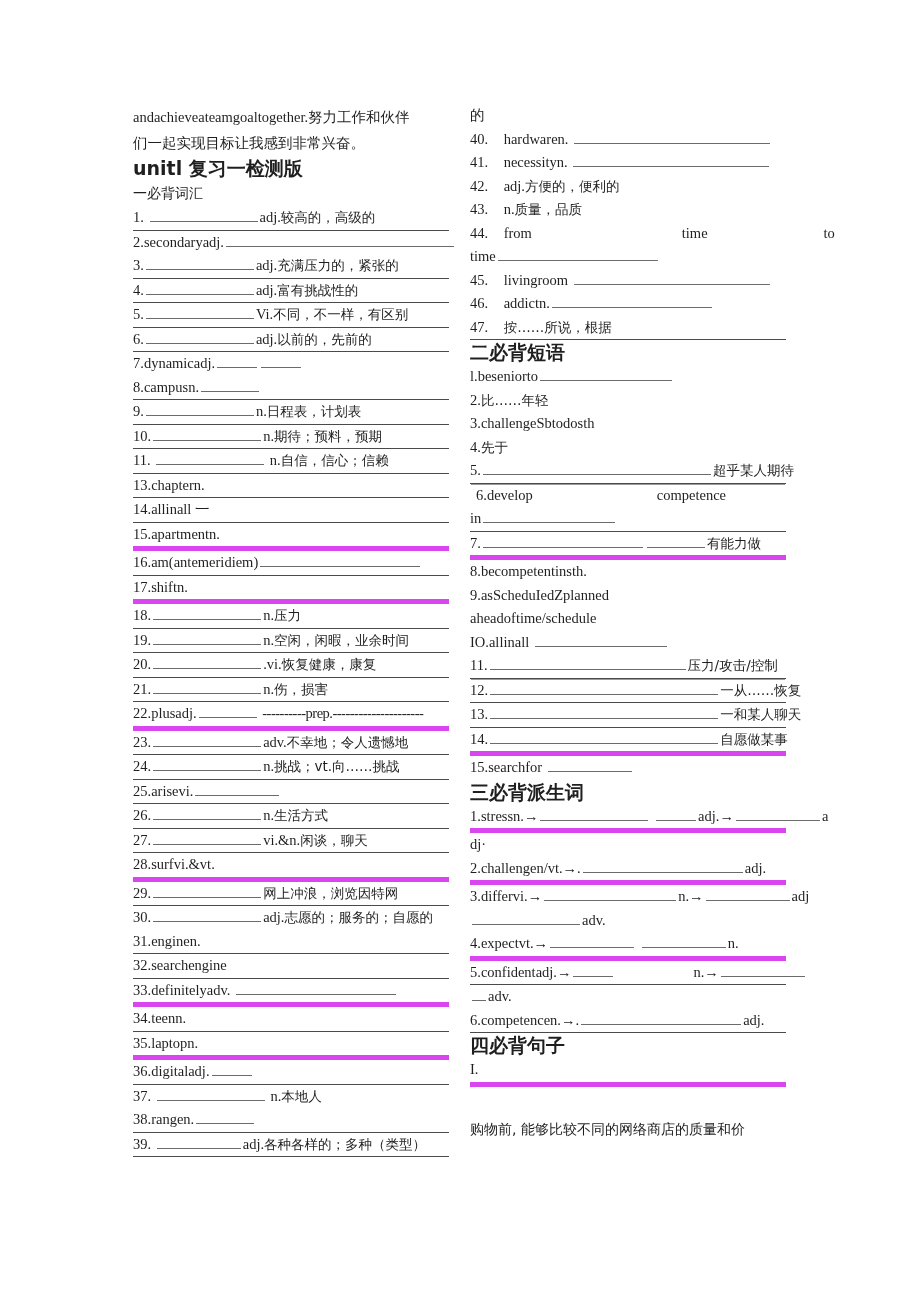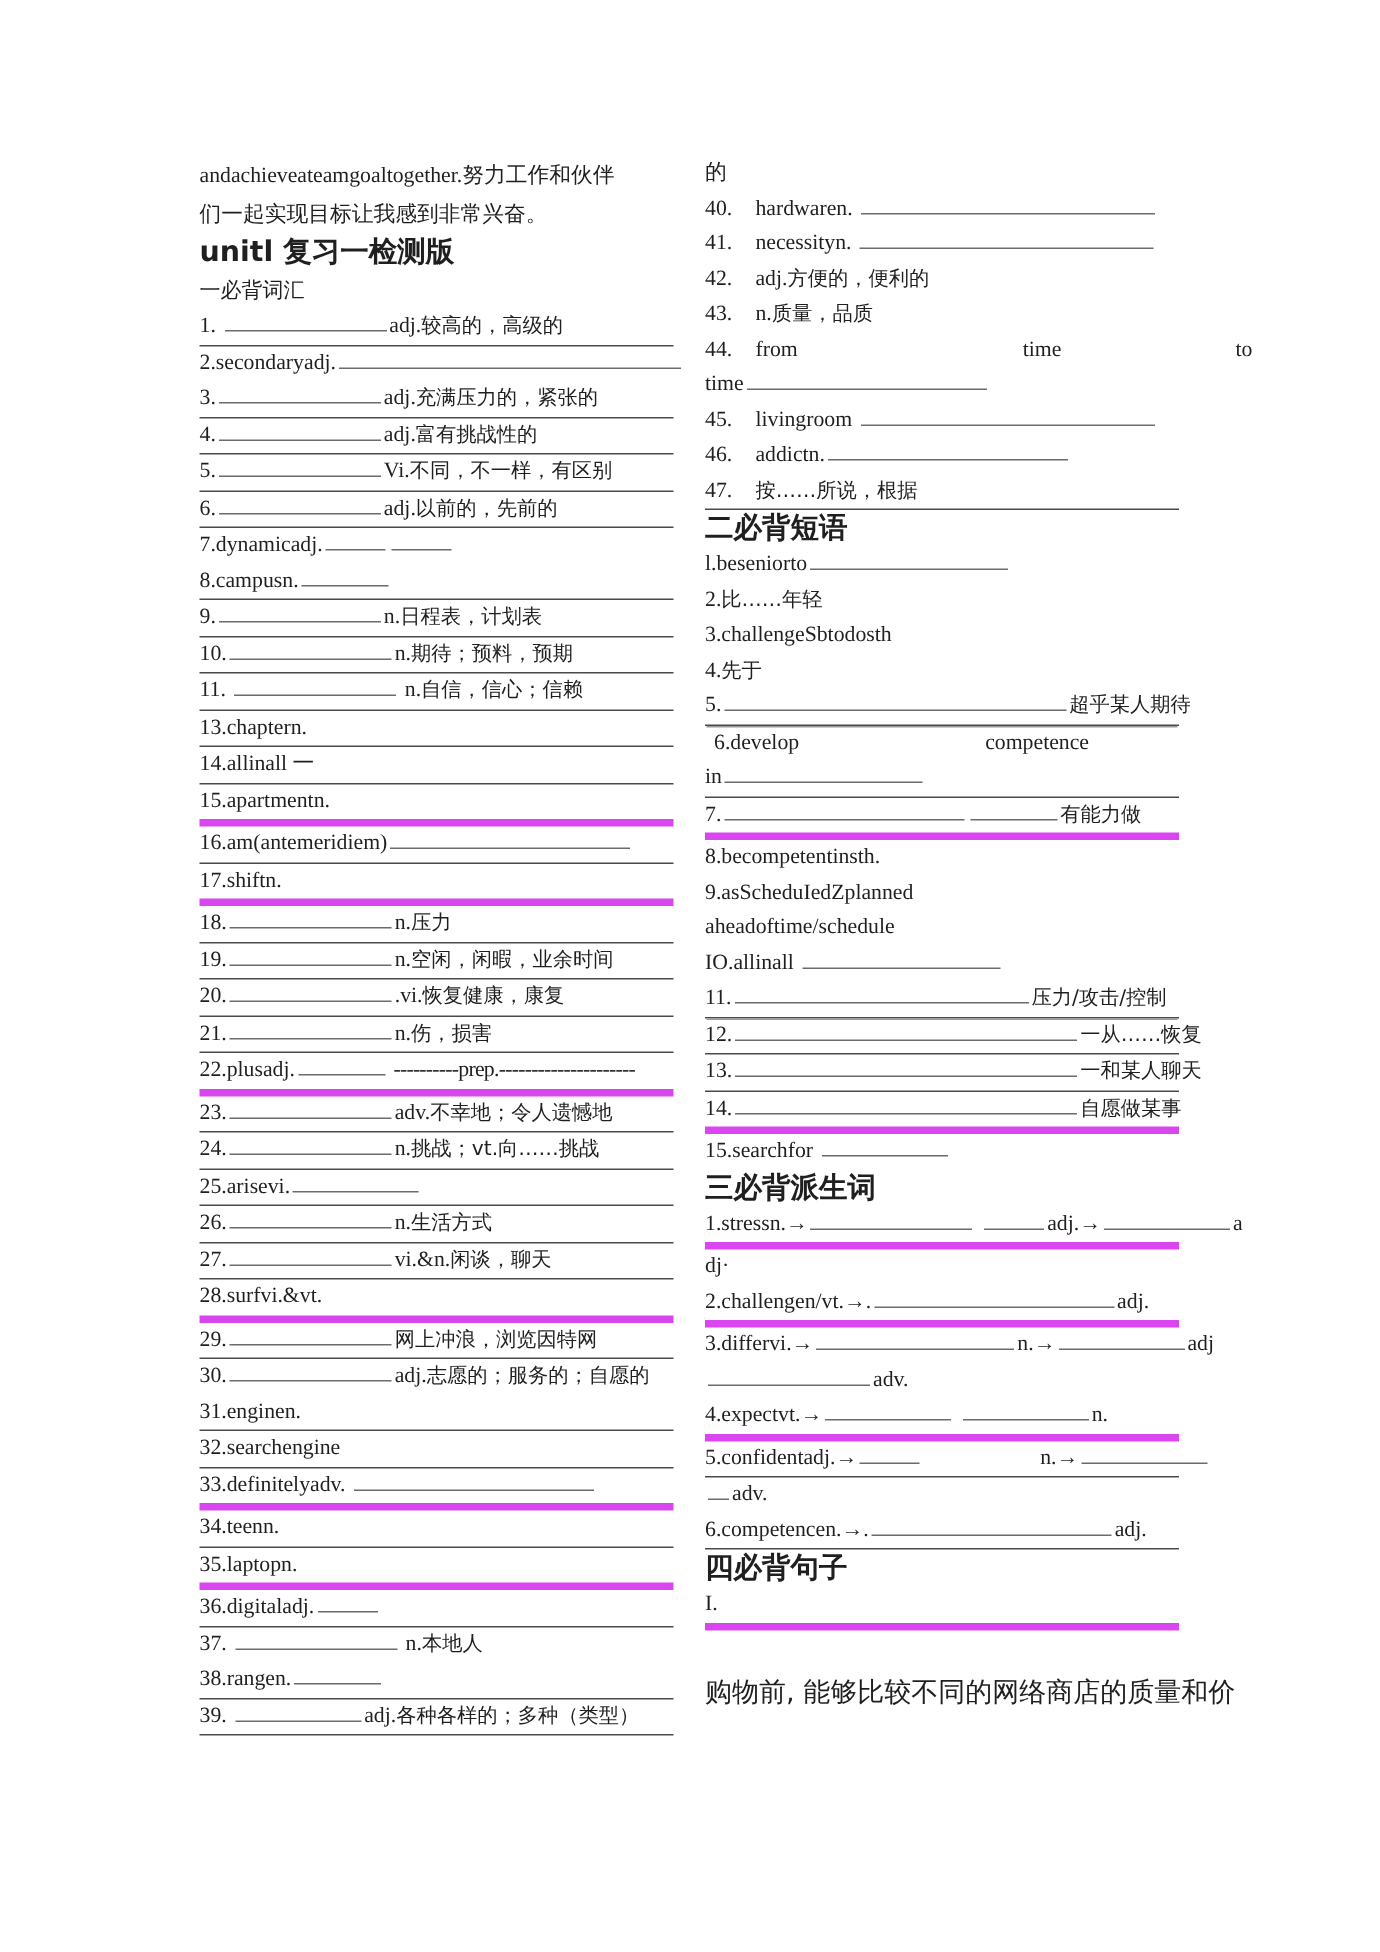--- a/index.html
+++ b/index.html
@@ -382,17 +382,17 @@
     <div class="row heading">四必背句子</div>
 
     <div class="row ruled-soft">
       <span class="num">I.</span>
     </div>
 
     <div class="spacer"></div>
     <div class="spacer"></div>
     <div class="spacer"></div>
 
-    <div class="row cn" style="font-size:18px;line-height:24px;">购物前, 能够比较不同的网络商店的质量和价</div>
+    <div class="row cn" style="font-size:14px;line-height:24px;">购物前, 能够比较不同的网络商店的质量和价</div>
 
   </div>
 
 </div>
 
 </body></html>

